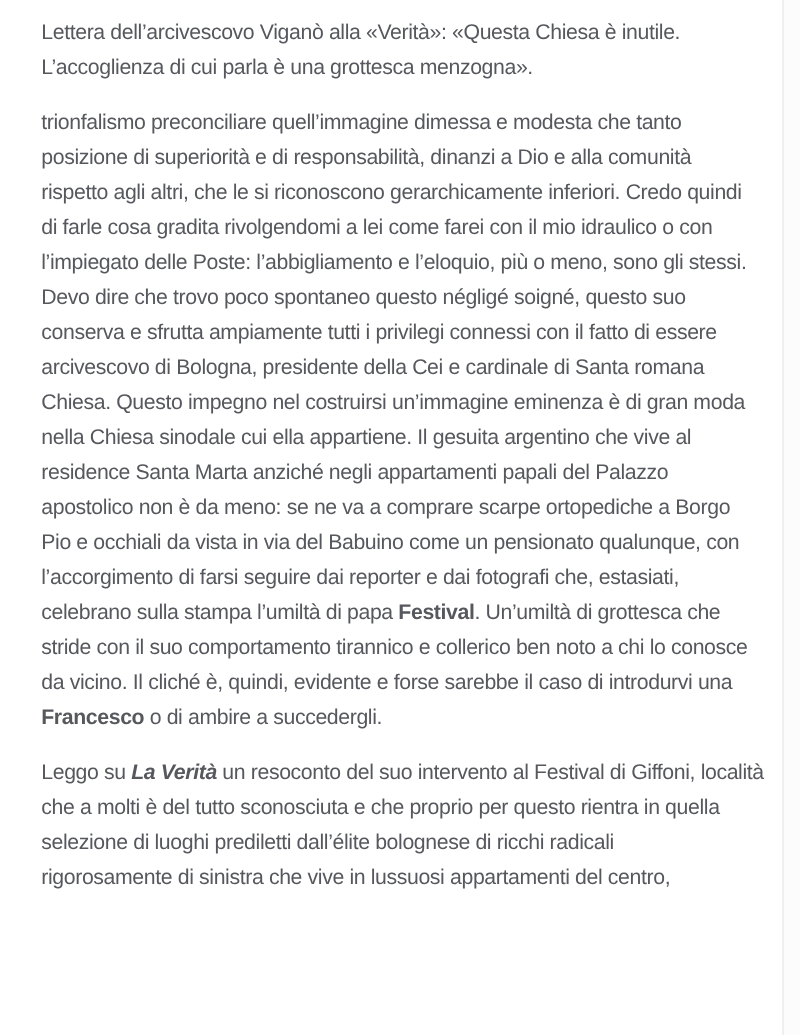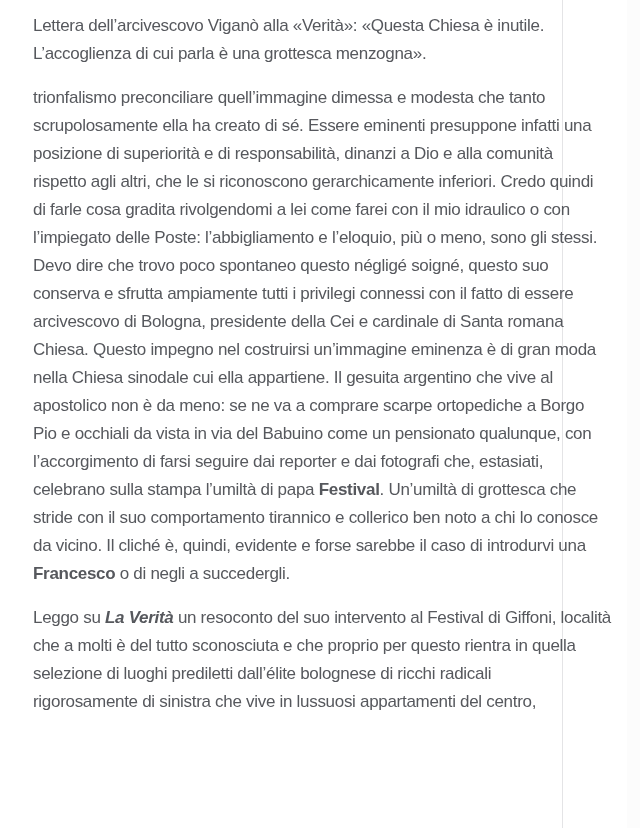--- a/index.html
+++ b/index.html
@@ -11,21 +11,21 @@
     width: 640px;
     height: 828px;
     position: relative;
     overflow: hidden;
     font-family: "Liberation Sans", sans-serif;
   }
   .content {
     position: absolute;
     left: 0;
     top: 0;
-    width: 563px;
+    width: 627px;
     height: 828px;
     box-sizing: border-box;
     padding: 12px 36px 0 33px;
     border-right: 1px solid #e4e4e6;
     background: #ffffff;
   }
   .scroll-gutter {
     position: absolute;
     right: 0;
     top: 0;
@@ -52,37 +52,37 @@
 </head>
 <body>
 
 <div class="content" id="article-content">
     <div class="paragraph">
       <div class="text-line"><span class="seg-n">Lettera dell’arcivescovo Viganò alla «Verità»: «Questa Chiesa è inutile.</span></div>
       <div class="text-line"><span class="seg-n">L’accoglienza di cui parla è una grottesca menzogna».</span></div>
     </div>
     <div class="paragraph">
       <div class="text-line"><span class="seg-n">trionfalismo preconciliare quell’immagine dimessa e modesta che tanto</span></div>
-      <div class="text-line"><span class="seg-n">scrupolosamente ella ha creato di sé. Essere eminenti presuppone infatti una</span></div>
       <div class="text-line"><span class="seg-n">posizione di superiorità e di responsabilità, dinanzi a Dio e alla comunità</span></div>
       <div class="text-line"><span class="seg-n">rispetto agli altri, che le si riconoscono gerarchicamente inferiori. Credo quindi</span></div>
       <div class="text-line"><span class="seg-n">di farle cosa gradita rivolgendomi a lei come farei con il mio idraulico o con</span></div>
       <div class="text-line"><span class="seg-n">l’impiegato delle Poste: l’abbigliamento e l’eloquio, più o meno, sono gli stessi.</span></div>
       <div class="text-line"><span class="seg-n">Devo dire che trovo poco spontaneo questo négligé soigné, questo suo</span></div>
       <div class="text-line"><span class="seg-n">conserva e sfrutta ampiamente tutti i privilegi connessi con il fatto di essere</span></div>
       <div class="text-line"><span class="seg-n">arcivescovo di Bologna, presidente della Cei e cardinale di Santa romana</span></div>
       <div class="text-line"><span class="seg-n">Chiesa. Questo impegno nel costruirsi un’immagine eminenza è di gran moda</span></div>
       <div class="text-line"><span class="seg-n">nella Chiesa sinodale cui ella appartiene. Il gesuita argentino che vive al</span></div>
+      <div class="text-line"><span class="seg-n">residence Santa Marta anziché negli appartamenti papali del Palazzo</span></div>
       <div class="text-line"><span class="seg-n">apostolico non è da meno: se ne va a comprare scarpe ortopediche a Borgo</span></div>
       <div class="text-line"><span class="seg-n">Pio e occhiali da vista in via del Babuino come un pensionato qualunque, con</span></div>
       <div class="text-line"><span class="seg-n">l’accorgimento di farsi seguire dai reporter e dai fotografi che, estasiati,</span></div>
       <div class="text-line"><span class="seg-n">celebrano sulla stampa l’umiltà di papa </span><span class="seg-b">Festival</span><span class="seg-n">. Un’umiltà di grottesca che</span></div>
       <div class="text-line"><span class="seg-n">stride con il suo comportamento tirannico e collerico ben noto a chi lo conosce</span></div>
       <div class="text-line"><span class="seg-n">da vicino. Il cliché è, quindi, evidente e forse sarebbe il caso di introdurvi una</span></div>
-      <div class="text-line"><span class="seg-b">Francesco</span><span class="seg-n"> o di negli a succedergli.</span></div>
+      <div class="text-line"><span class="seg-b">Francesco</span><span class="seg-n"> o di ambire a succedergli.</span></div>
     </div>
     <div class="paragraph">
       <div class="text-line"><span class="seg-n">Leggo su </span><span class="seg-i">La Verità</span><span class="seg-n"> un resoconto del suo intervento al Festival di Giffoni, località</span></div>
       <div class="text-line"><span class="seg-n">che a molti è del tutto sconosciuta e che proprio per questo rientra in quella</span></div>
       <div class="text-line"><span class="seg-n">selezione di luoghi prediletti dall’élite bolognese di ricchi radicali</span></div>
       <div class="text-line"><span class="seg-n">rigorosamente di sinistra che vive in lussuosi appartamenti del centro,</span></div>
     </div>
   </div>
 <div class="scroll-gutter"></div>
 

